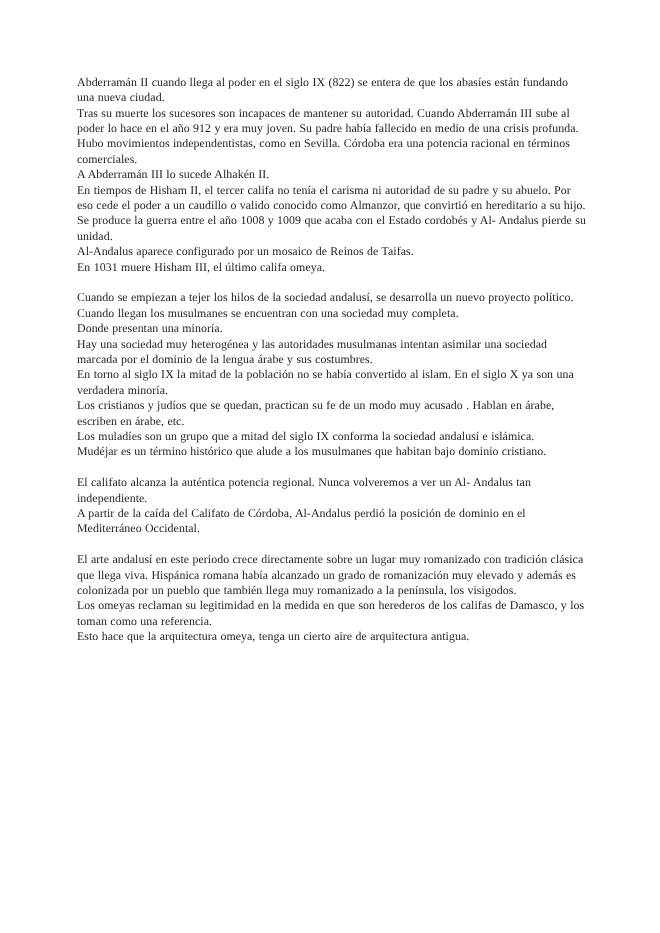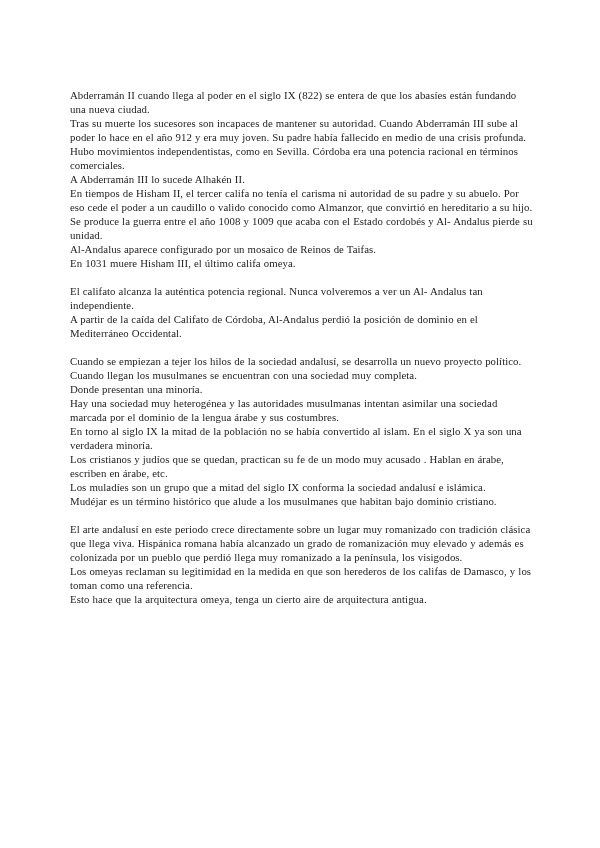--- a/index.html
+++ b/index.html
@@ -9,21 +9,21 @@
   }
   body {
     width: 600px;
     height: 848px;
     overflow: hidden;
   }
   .page {
     box-sizing: border-box;
     width: 600px;
     height: 848px;
-    padding: 88px 66px 40px 70px;
+    padding: 68px 66px 40px 70px;
     background: #ffffff;
   }
   .text-block {
     margin: 0 0 14px 0;
   }
   .text-block:last-child {
     margin-bottom: 0;
   }
   .page p {
     margin: 0;
@@ -45,34 +45,34 @@
     <p>Abderramán II cuando llega al poder en el siglo IX (822) se entera de que los abasíes están fundando una nueva ciudad.</p>
     <p>Tras su muerte los sucesores son incapaces de mantener su autoridad. Cuando Abderramán III sube al poder lo hace en el año 912 y era muy joven. Su padre había fallecido en medio de una crisis profunda. Hubo movimientos independentistas, como en Sevilla. Córdoba era una potencia racional en términos comerciales.</p>
     <p>A Abderramán III lo sucede Alhakén II.</p>
     <p>En tiempos de Hisham II, el tercer califa no tenía el carisma ni autoridad de su padre y su abuelo. Por eso cede el poder a un caudillo o valido conocido como Almanzor, que convirtió en hereditario a su hijo.</p>
     <p>Se produce la guerra entre el año 1008 y 1009 que acaba con el Estado cordobés y Al- Andalus pierde su unidad.</p>
     <p>Al-Andalus aparece configurado por un mosaico de Reinos de Taifas.</p>
     <p>En 1031 muere Hisham III, el último califa omeya.</p>
   </div>
 
   <div class="text-block">
-    <p>El califato alcanza la auténtica potencia regional. Nunca volveremos a ver un Al- Andalus tan independiente.</p>
-    <p>A partir de la caída del Califato de Córdoba, Al-Andalus perdió la posición de dominio en el Mediterráneo Occidental.</p>
-  </div>
-
-  <div class="text-block">
     <p>Cuando se empiezan a tejer los hilos de la sociedad andalusí, se desarrolla un nuevo proyecto político.</p>
     <p>Cuando llegan los musulmanes se encuentran con una sociedad muy completa.</p>
     <p>Donde presentan una minoría.</p>
     <p>Hay una sociedad muy heterogénea y las autoridades musulmanas intentan asimilar una sociedad marcada por el dominio de la lengua árabe y sus costumbres.</p>
     <p>En torno al siglo IX la mitad de la población no se había convertido al islam. En el siglo X ya son una verdadera minoría.</p>
     <p>Los cristianos y judíos que se quedan, practican su fe de un modo muy acusado . Hablan en árabe, escriben en árabe, etc.</p>
     <p>Los muladíes son un grupo que a mitad del siglo IX conforma la sociedad andalusí e islámica.</p>
     <p>Mudéjar es un término histórico que alude a los musulmanes que habitan bajo dominio cristiano.</p>
   </div>
 
   <div class="text-block">
-    <p>El arte andalusí en este periodo crece directamente sobre un lugar muy romanizado con tradición clásica que llega viva. Hispánica romana había alcanzado un grado de romanización muy elevado y además es colonizada por un pueblo que perdió llega muy romanizado a la península, los visigodos.</p>
+    <p>El califato alcanza la auténtica potencia regional. Nunca volveremos a ver un Al- Andalus tan independiente.</p>
+    <p>A partir de la caída del Califato de Córdoba, Al-Andalus perdió la posición de dominio en el Mediterráneo Occidental.</p>
+  </div>
+
+  <div class="text-block">
+    <p>El arte andalusí en este periodo crece directamente sobre un lugar muy romanizado con tradición clásica que llega viva. Hispánica romana había alcanzado un grado de romanización muy elevado y además es colonizada por un pueblo que también llega muy romanizado a la península, los visigodos.</p>
     <p>Los omeyas reclaman su legitimidad en la medida en que son herederos de los califas de Damasco, y los toman como una referencia.</p>
     <p>Esto hace que la arquitectura omeya, tenga un cierto aire de arquitectura antigua.</p>
   </div>
 
 </div>
 
 </body></html>

